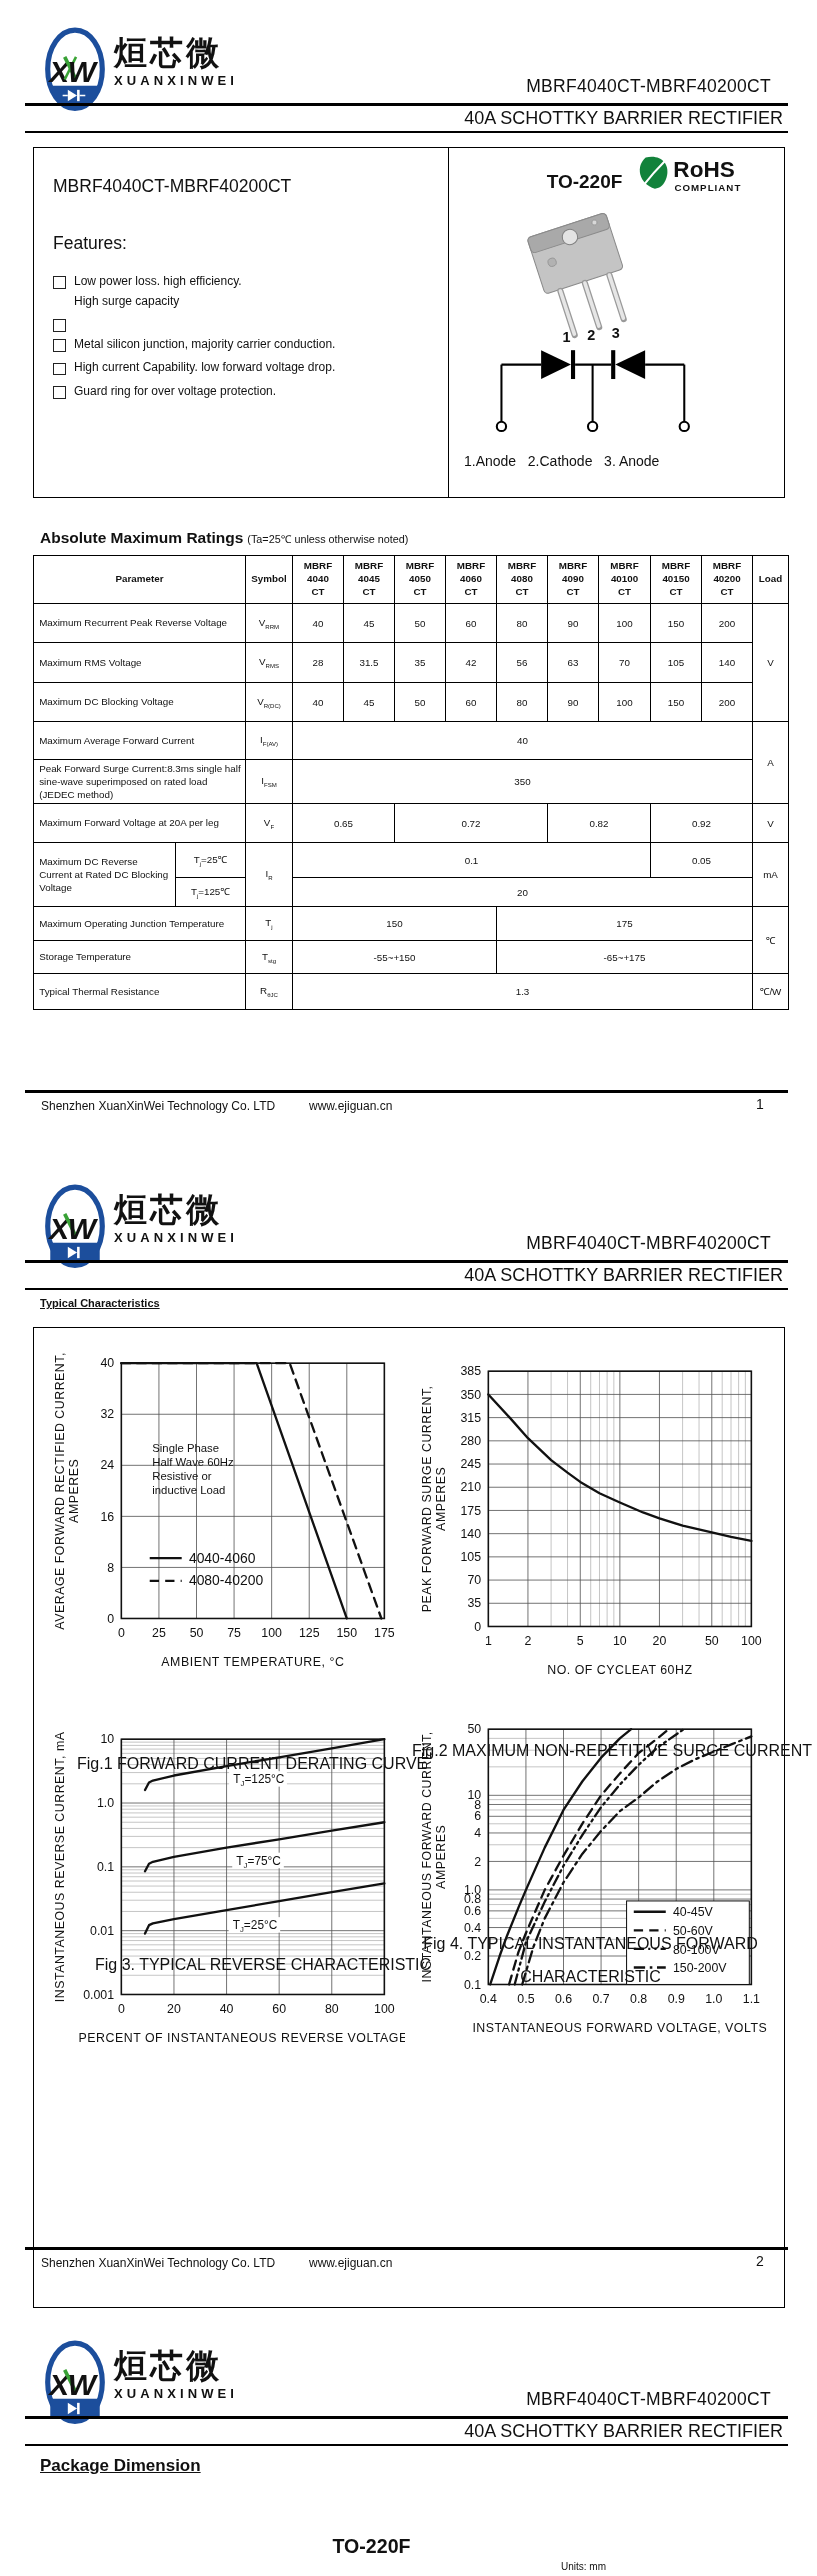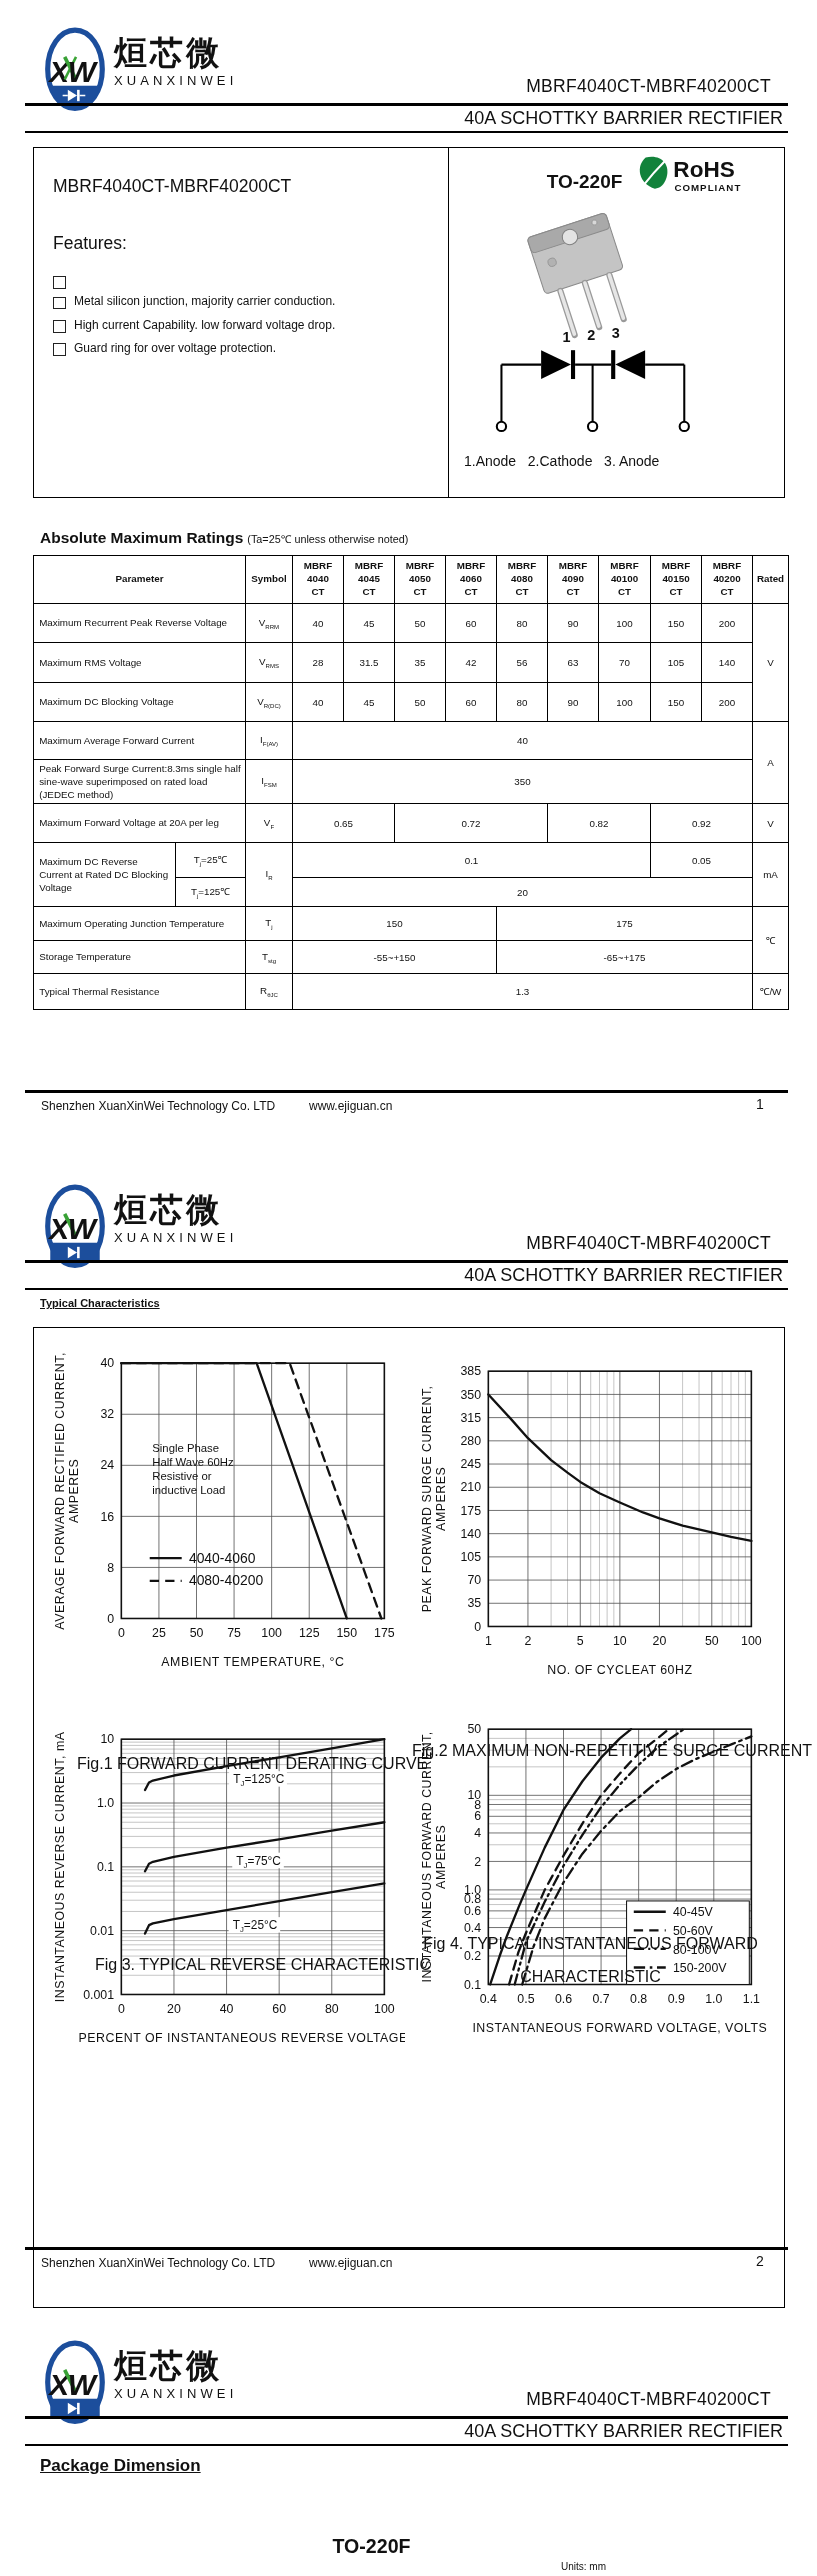--- a/index.html
+++ b/index.html
@@ -5,21 +5,21 @@
   html,body{margin:0;padding:0;background:#ffffff;}
   body{width:818px;height:3470px;position:relative;font-family:"Liberation Sans",sans-serif;color:#111;}
   .page{position:absolute;left:0;width:818px;height:1157px;background:#fff;overflow:hidden;}
   #page1{top:0;} #page2{top:1157px;} #page3{top:2313px;}
 
   
   .logo{position:absolute;left:44px;top:27px;display:flex;align-items:flex-start;}
   .logo-mark{width:62px;height:85px;}
   .logo-text{margin-left:8px;padding-top:9.3px;}
   .logo-cn{font-size:33px;font-weight:700;letter-spacing:3.1px;line-height:1.05;}
-  .logo-en{font-size:13px;font-weight:400;letter-spacing:4.1px;margin-top:2.1px;}
+  .logo-en{font-size:13px;font-weight:700;letter-spacing:4.1px;margin-top:2.1px;}
   .h-title{position:absolute;right:47px;top:76px;font-size:17.5px;letter-spacing:0.3px;}
   .rule1{position:absolute;left:25px;right:30px;top:103px;height:2.6px;background:#000;}
   .h-sub{position:absolute;right:35px;top:108px;font-size:18px;}
   .rule2{position:absolute;left:25px;right:30px;top:131px;height:2.1px;background:#000;}
   .f-rule{position:absolute;left:25px;right:30px;top:1090px;height:2.6px;background:#000;}
   .f-company{position:absolute;left:41px;top:1099px;font-size:12px;}
   .f-site{position:absolute;left:309px;top:1099px;font-size:12px;}
   .f-page{position:absolute;left:756px;top:1096px;font-size:14px;}
 
   
@@ -99,20 +99,27 @@
   <div class="rule2"></div>
 
   <div class="p1box"></div>
   <div class="p1div"></div>
 
   <div class="part-title">MBRF4040CT-MBRF40200CT</div>
   <div class="feat-h">Features:</div>
   <div class="features" id="features">
       <div class="feat">
         <span class="fbox"></span>
+        <div class="flines">
+          <div>Low power loss. high efficiency.</div>
+          <div>High surge capacity</div>
+        </div>
+      </div>
+      <div class="feat">
+        <span class="fbox"></span>
       </div>
       <div class="feat">
         <span class="fbox"></span>
         <div class="flines">
           <div>Metal silicon junction, majority carrier conduction.</div>
         </div>
       </div>
       <div class="feat">
         <span class="fbox"></span>
         <div class="flines">
@@ -207,21 +214,21 @@
             <th>Symbol</th>
             <th>MBRF<br>4040<br>CT</th>
             <th>MBRF<br>4045<br>CT</th>
             <th>MBRF<br>4050<br>CT</th>
             <th>MBRF<br>4060<br>CT</th>
             <th>MBRF<br>4080<br>CT</th>
             <th>MBRF<br>4090<br>CT</th>
             <th>MBRF<br>40100<br>CT</th>
             <th>MBRF<br>40150<br>CT</th>
             <th>MBRF<br>40200<br>CT</th>
-            <th>Rated</th>
+            <th>Load</th>
           </tr>
         </thead>
         <tbody>
           <tr>
             <td colspan="2" class="p">Maximum Recurrent Peak Reverse Voltage</td>
             <td>V<sub>RRM</sub></td>
             <td>40</td>
             <td>45</td>
             <td>50</td>
             <td>60</td>

